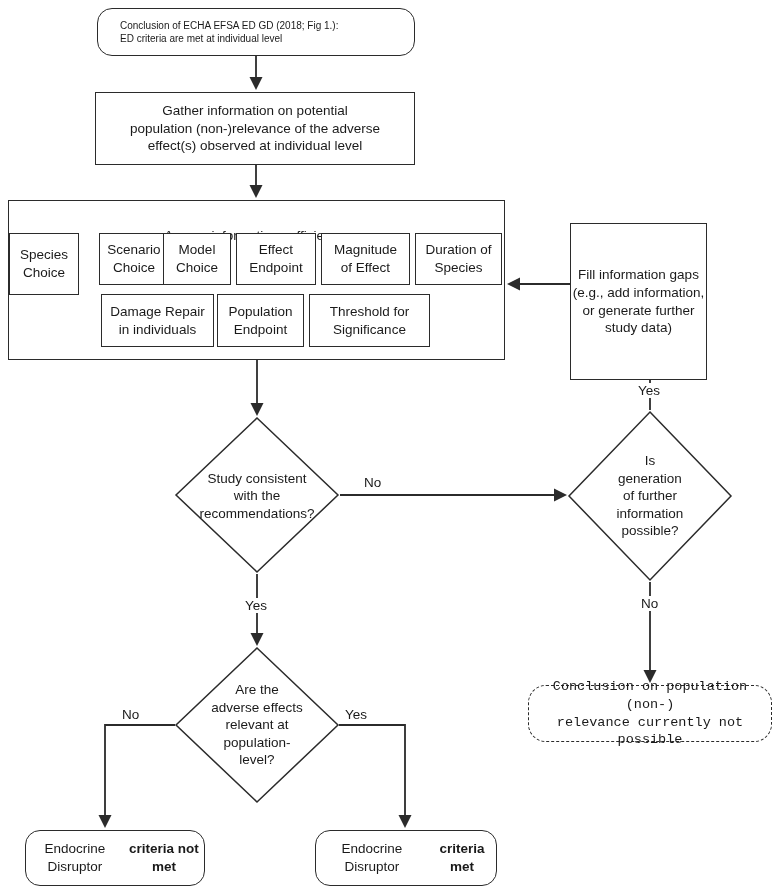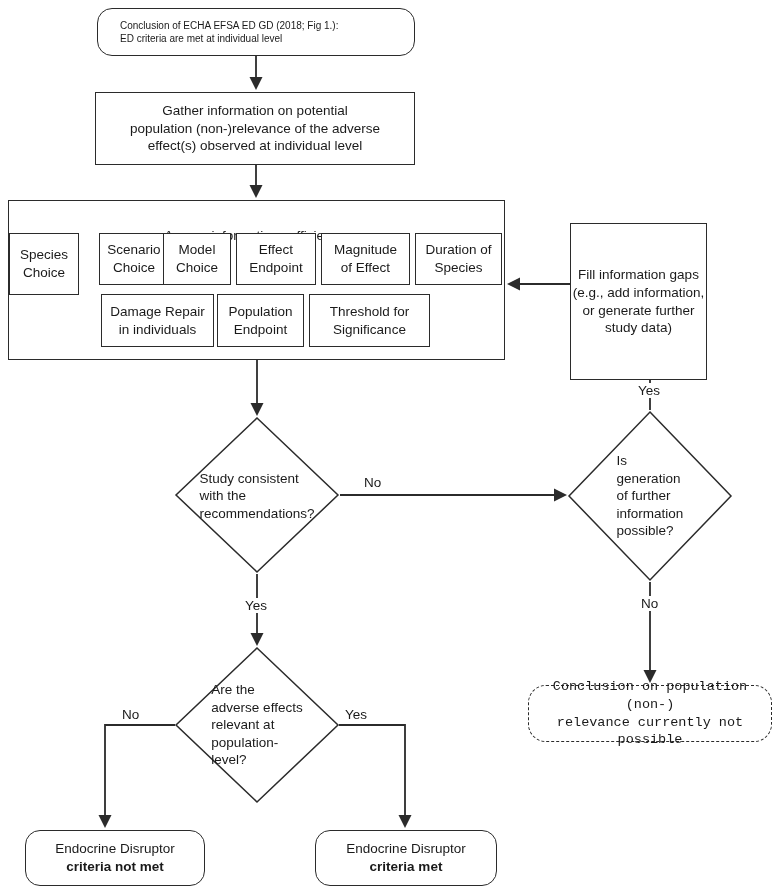--- a/index.html
+++ b/index.html
@@ -20,24 +20,24 @@
   .left-text { justify-content:flex-start; text-align:left; padding-left:22px; padding-right:4px; font-size:10px; }
   .sub {
     position:absolute; box-sizing:border-box;
     border:1.5px solid #2b2b2b; background:#ffffff;
     display:flex; align-items:center; justify-content:center;
     text-align:center; font-size:13.5px; line-height:1.3; white-space:pre-line;
   }
   .assess-title { display:block; text-align:center; margin-top:8px; font-size:13.5px; }
   .diamond-text {
     position:absolute; display:flex; align-items:center; justify-content:center;
-    font-size:13.5px; line-height:1.3; white-space:pre-line;
+    text-align:center; font-size:13.5px; line-height:1.3; white-space:pre-line;
   }
   .edge-label { position:absolute; font-size:13.5px; background:#ffffff; padding:0 2px; }
-  .two-line { flex-direction:column; }
+  .two-line { }
   .bold-line { font-weight:bold; }
 </style>
 </head>
 <body>
 
 <div class="canvas">
 
   <svg class="layer" width="780" height="893" viewBox="0 0 780 893">
     <defs>
       <marker id="arrow" viewBox="0 0 10 10" refX="8.5" refY="5" markerWidth="7.5" markerHeight="7.5" orient="auto">

